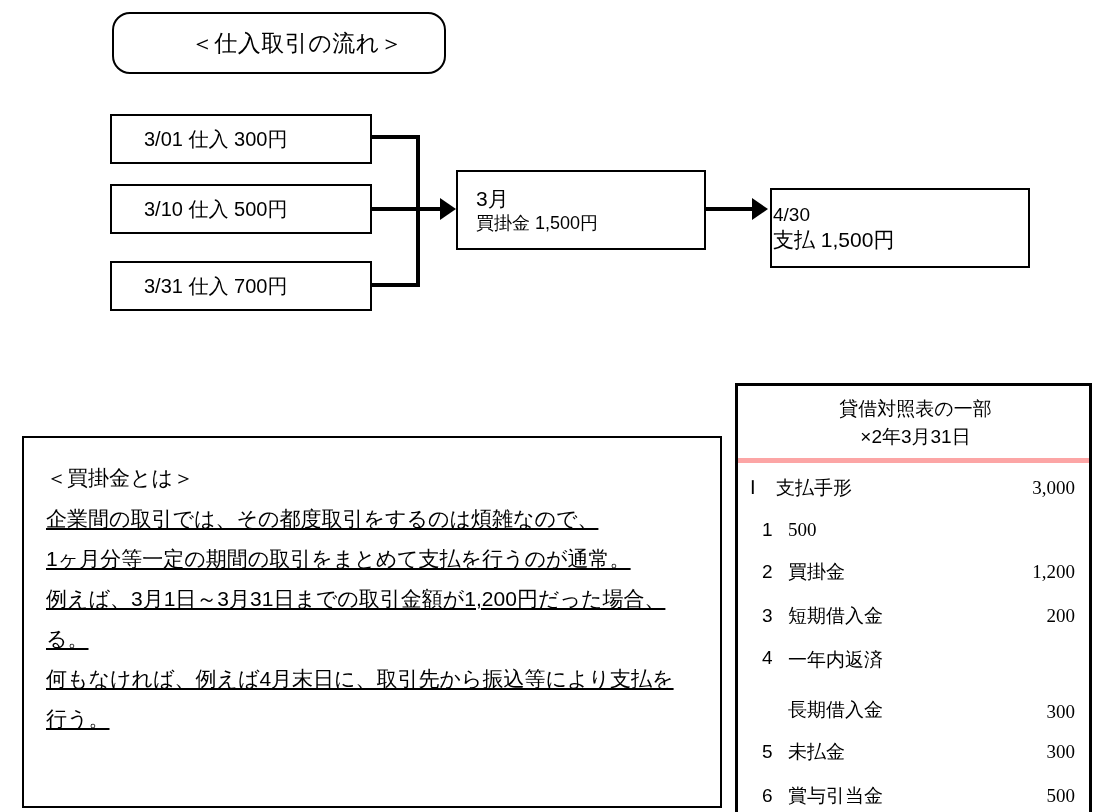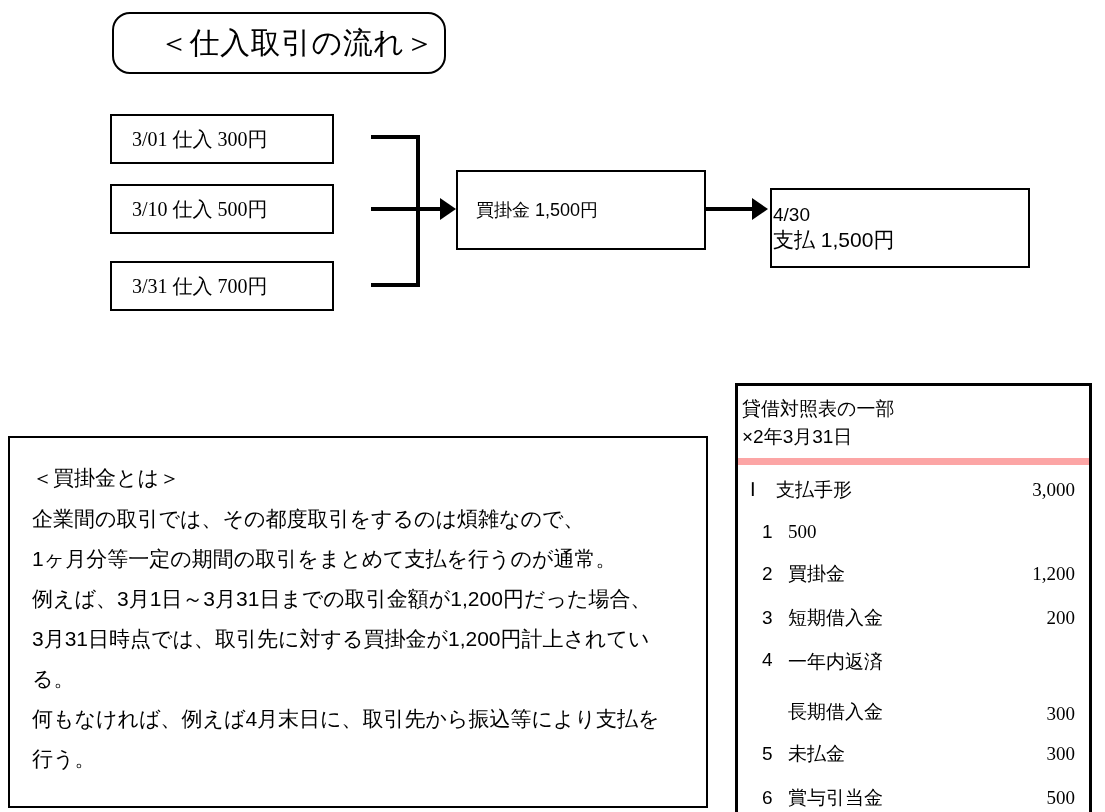--- a/index.html
+++ b/index.html
@@ -25,21 +25,21 @@
     width: 334px;
     height: 62px;
     border: 2px solid #000;
     border-radius: 18px;
     box-sizing: border-box;
     display: flex;
     align-items: center;
     justify-content: center;
   }
   #title-box .label {
-    font-size: 30px;
+    font-size: 23px;
     letter-spacing: 0.5px;
     white-space: nowrap;
     margin-left: 36px;
   }
 
   
   .flow-box {
     border: 2px solid #000;
     box-sizing: border-box;
     background: #fff;
@@ -47,24 +47,23 @@
     flex-direction: column;
     justify-content: center;
   }
   .flow-box .line {
     font-size: 21px;
     white-space: nowrap;
     line-height: 1.25;
   }
   .src-box {
     left: 110px;
-    width: 224px;
+    width: 262px;
     height: 50px;
-    padding-left: 20px;
-    font-family: Liberation Serif, serif;
+    padding-left: 32px;
   }
   .src-box .line { font-size: 20px; }
   #src-box-1 { top: 114px; }
   #src-box-2 { top: 184px; }
   #src-box-3 { top: 261px; }
 
   #mid-box {
     left: 456px;
     top: 170px;
     width: 250px;
@@ -100,54 +99,55 @@
     border-bottom: 11px solid transparent;
     border-left: 16px solid #000;
   }
   #arrow-1-head { left: 440px; top: 198px; }
 
   #stub-4 { left: 706px; top: 207px; width: 50px; }
   #arrow-2-head { left: 752px; top: 198px; }
 
   
   #explain-box {
-    left: 8px;
+    left: 22px;
     top: 436px;
     width: 700px;
     height: 372px;
     border: 2px solid #000;
     box-sizing: border-box;
     padding: 26px 20px 0 22px;
   }
   #explain-box .etitle {
     font-size: 21px;
     margin-bottom: 16px;
     white-space: nowrap;
   }
   #explain-box .eline {
     font-size: 21px;
     line-height: 1.0;
     margin-bottom: 19px;
     white-space: nowrap;
+    text-decoration: underline;
   }
 
   
   #bs-table {
     left: 735px;
     top: 383px;
     width: 357px;
     height: 432px;
     border: 3px solid #000;
     box-sizing: border-box;
     background: #fff;
   }
   #bs-head {
-    border-bottom: 7px solid #fca5a5;
+    border-bottom: 5px solid #fca5a5;
     padding: 9px 0 8px 4px;
-    text-align: left;
+    text-align: center;
   }
   #bs-head .hl {
     font-size: 19px;
     line-height: 1.45;
     white-space: nowrap;
   }
   #bs-body { padding: 12px 14px 0 12px; }
 
   .bs-row {
     display: flex;
@@ -194,37 +194,37 @@
   <span class="line">3/31  仕入  700円</span>
 </div>
 
 <div class="abs conn h-stub" id="stub-1"></div>
 <div class="abs conn h-stub" id="stub-2"></div>
 <div class="abs conn h-stub" id="stub-3"></div>
 <div class="abs conn v-bus" id="bus"></div>
 <div class="abs arrow-head" id="arrow-1-head"></div>
 
 <div class="abs flow-box" id="mid-box">
+  <span class="line l1">3月</span>
   <span class="line l2">買掛金  1,500円</span>
 </div>
 
 <div class="abs conn h-stub" id="stub-4"></div>
 <div class="abs arrow-head" id="arrow-2-head"></div>
 
 <div class="abs flow-box" id="right-box">
   <span class="line l1">4/30</span>
   <span class="line l2">支払  1,500円</span>
 </div>
 
 <div class="abs" id="explain-box">
   <div class="etitle">＜買掛金とは＞</div>
   <div class="eline">企業間の取引では、その都度取引をするのは煩雑なので、</div>
   <div class="eline">1ヶ月分等一定の期間の取引をまとめて支払を行うのが通常。</div>
   <div class="eline">例えば、3月1日～3月31日までの取引金額が1,200円だった場合、</div>
-  <div class="eline">3月31日時点では、取引先に対する買掛金が1,200円計上されてい</div>
   <div class="eline">る。</div>
   <div class="eline">何もなければ、例えば4月末日に、取引先から振込等により支払を</div>
   <div class="eline">行う。</div>
 </div>
 
 <div class="abs" id="bs-table">
   <div id="bs-head">
     <div class="hl">貸借対照表の一部</div>
     <div class="hl">×2年3月31日</div>
   </div>

